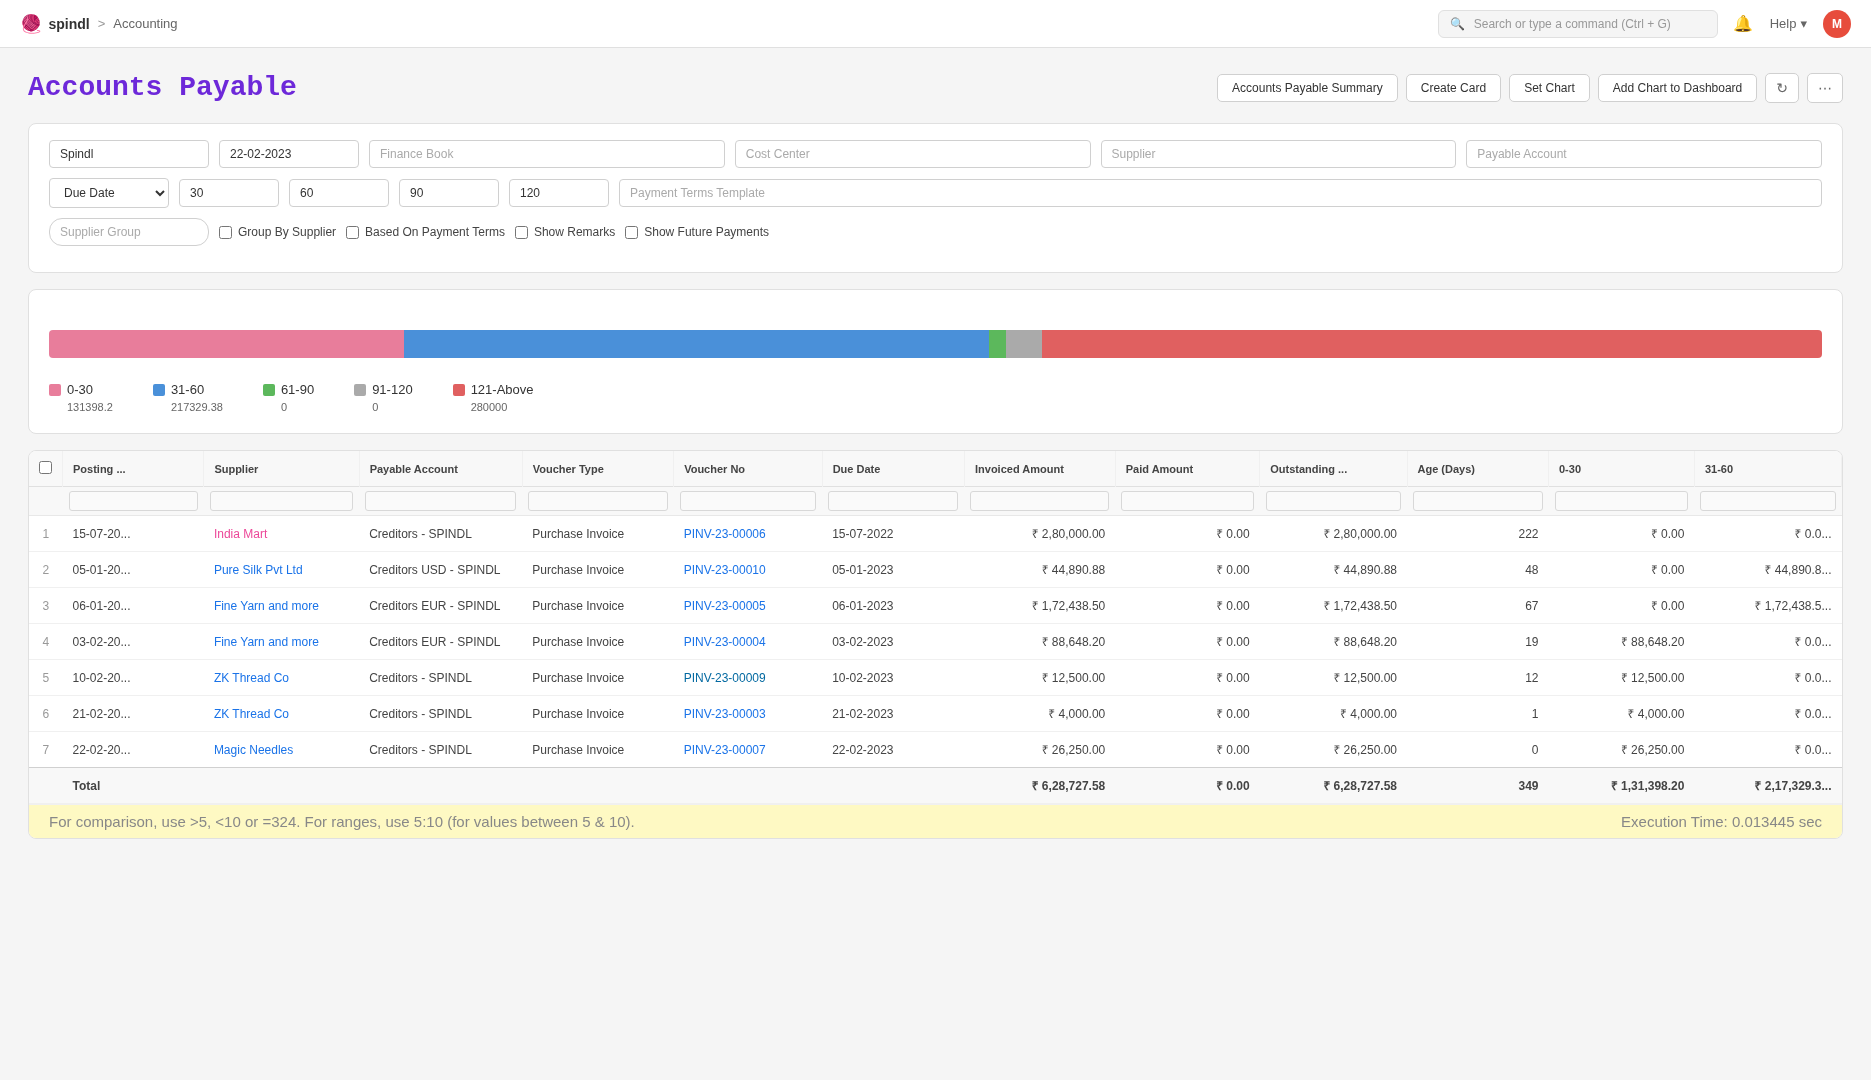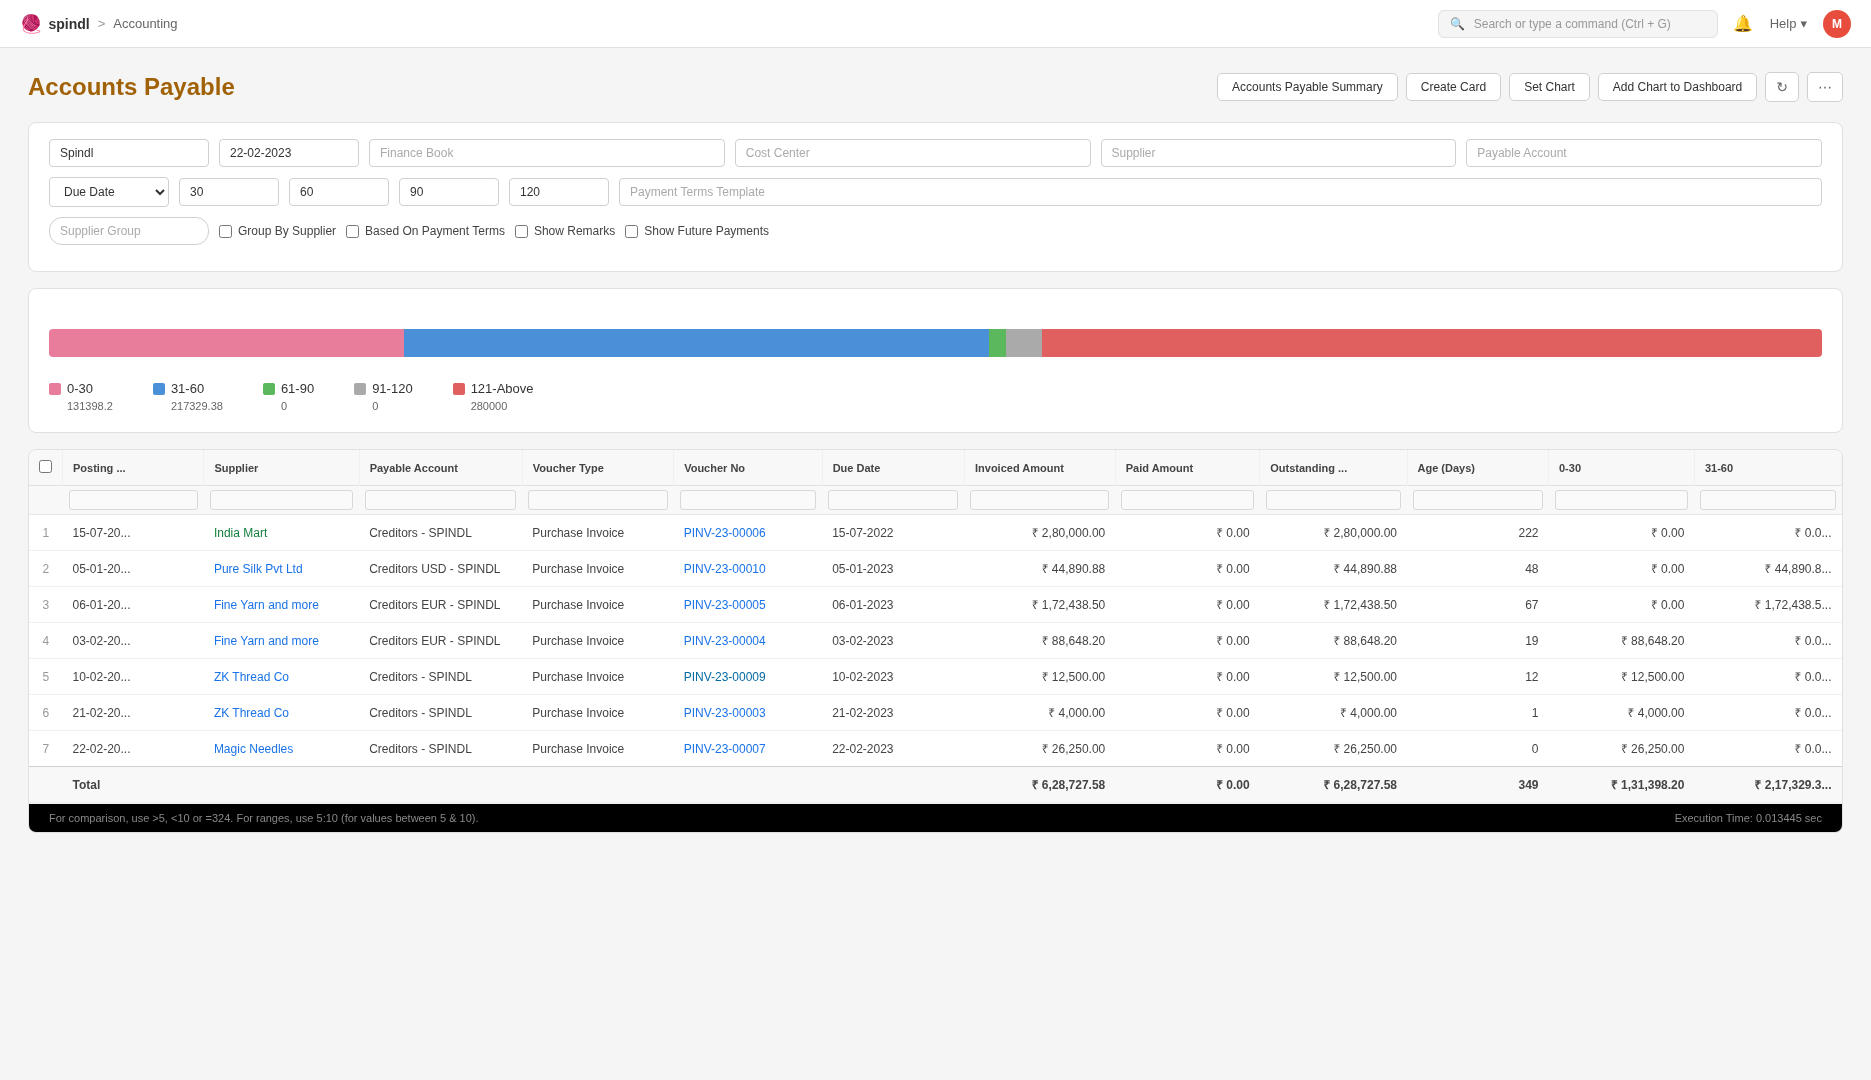--- a/index.html
+++ b/index.html
@@ -27,21 +27,21 @@
       padding: 6px 12px; width: 280px; cursor: text;
     }
     .search-bar span { color: #999; font-size: 12px; }
     .bell-icon { font-size: 16px; color: #666; cursor: pointer; }
     .help-btn { display: flex; align-items: center; gap: 4px; color: #666; font-size: 13px; cursor: pointer; }
     .avatar { width: 28px; height: 28px; border-radius: 50%; background: #e74c3c; color: #fff; display: flex; align-items: center; justify-content: center; font-size: 12px; font-weight: 600; }
 
     
     .page-content { padding: 24px 28px; }
     .page-header { display: flex; align-items: center; justify-content: space-between; margin-bottom: 20px; }
-    .page-title { font-size: 24px; font-weight: 700; color: #a16207; }
+    .page-title { font-size: 28px; font-weight: 700; color: #6d28d9; font-family: Liberation Mono, monospace; }
     .page-actions { display: flex; align-items: center; gap: 8px; }
     .btn { 
       padding: 6px 14px; border: 1px solid #d0d0d0; border-radius: 5px; 
       background: #fff; cursor: pointer; font-size: 12px; color: #333; 
     }
     .icon-btn { 
       padding: 6px 10px; border: 1px solid #d0d0d0; border-radius: 5px; 
       background: #fff; cursor: pointer; font-size: 14px; color: #666; 
     }
 
@@ -97,23 +97,23 @@
       font-size: 11px; color: #555; background: #fafafa;
     }
     tbody tr { border-bottom: 1px solid #f0f0f0; }
     tbody td { padding: 9px 10px; color: #444; white-space: nowrap; font-size: 12px; }
     .row-num { color: #999; width: 24px; text-align: center; }
     .total-row { background: #f8f8f8; font-weight: 700; }
     .total-row td { border-top: 1px solid #d0d0d0; padding: 9px 10px; }
     .text-right { text-align: right; }
     
     .footer-hint {
-      padding: 8px 20px; font-size: 11px; color: #888;
+      padding: 8px 20px; font-size: 15px; color: #888;
       display: flex; justify-content: space-between;
-      border-top: 1px solid #f0f0f0; background: #000000;
+      border-top: 1px solid #f0f0f0; background: #fef9c3;
     }
   </style>
 </head>
 <body>
 
 <div class="top-nav">
   <div class="top-nav-left">
     <div class="logo">
       <span class="logo-icon">🧶</span>
       <span>spindl</span>
@@ -274,21 +274,21 @@
           <td><input type="text" style=""></td>
           <td><input type="text" style=""></td>
           <td><input type="text" style=""></td>
           <td><input type="text" style=""></td>
         </tr>
       </thead>
       <tbody id="table-body">
       <tr>
     <td class="row-num">1</td>
     <td>15-07-20...</td>
-    <td><a style="color:#15803d;text-decoration:none;cursor:pointer">India Mart</a></td>
+    <td><a style="color:#ec4899;text-decoration:none;cursor:pointer">India Mart</a></td>
     <td>Creditors - SPINDL</td>
     <td>Purchase Invoice</td>
     <td style="color:#1a73e8;cursor:pointer">PINV-23-00006</td>
     <td>15-07-2022</td>
     <td class="text-right">₹ 2,80,000.00</td>
     <td class="text-right">₹ 0.00</td>
     <td class="text-right">₹ 2,80,000.00</td>
     <td class="text-right">222</td>
     <td class="text-right">₹ 0.00</td>
     <td class="text-right">₹ 0.0...</td>

